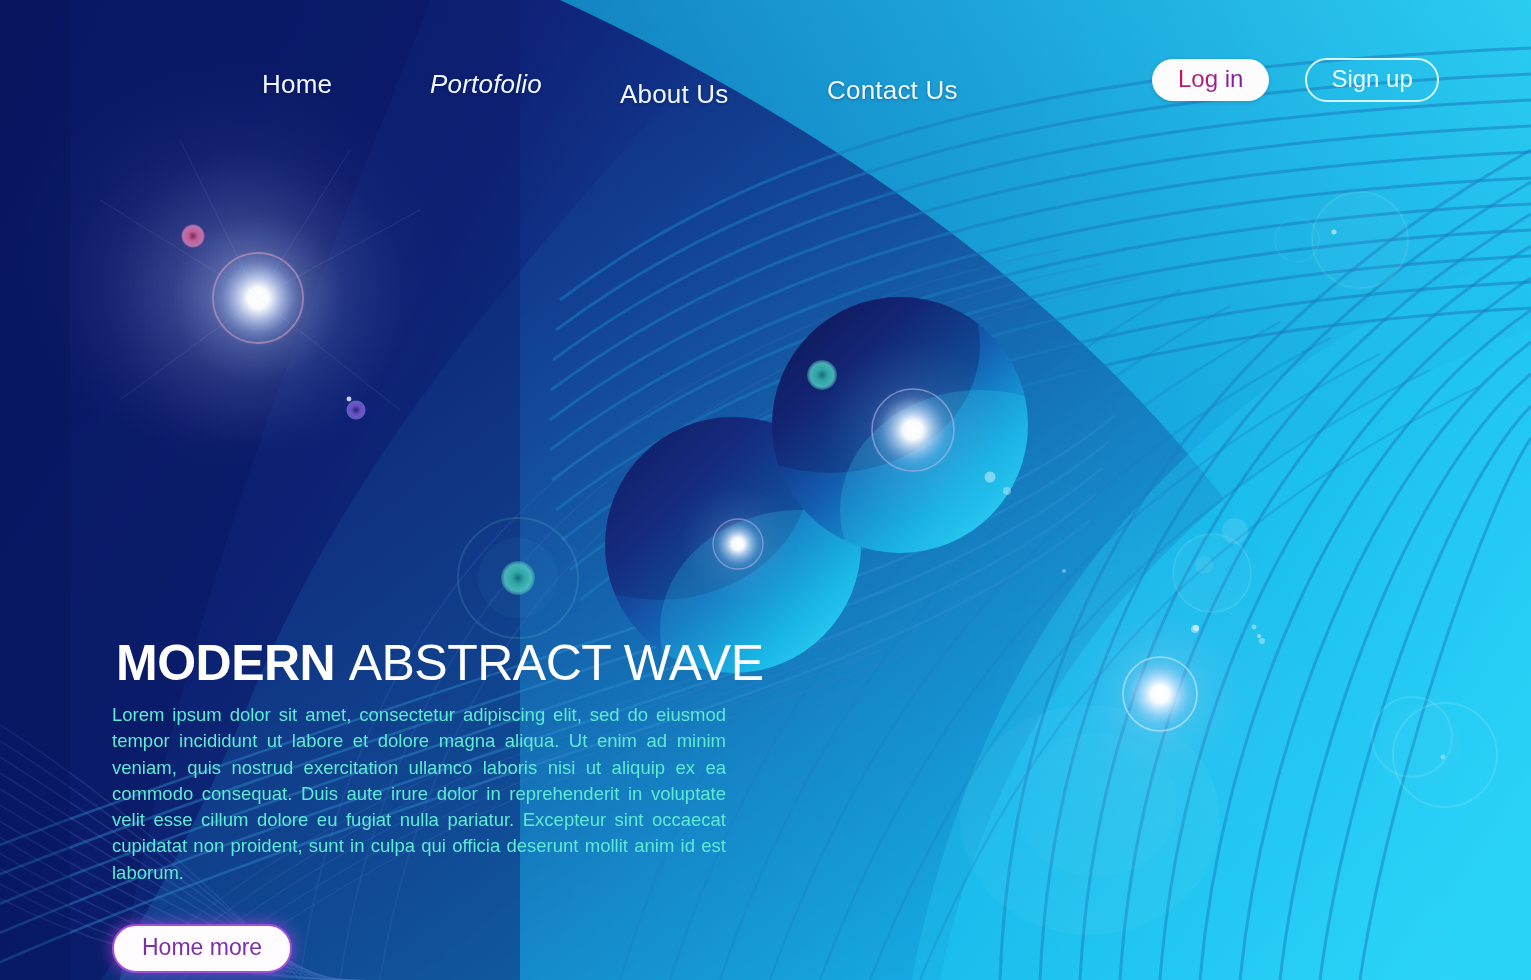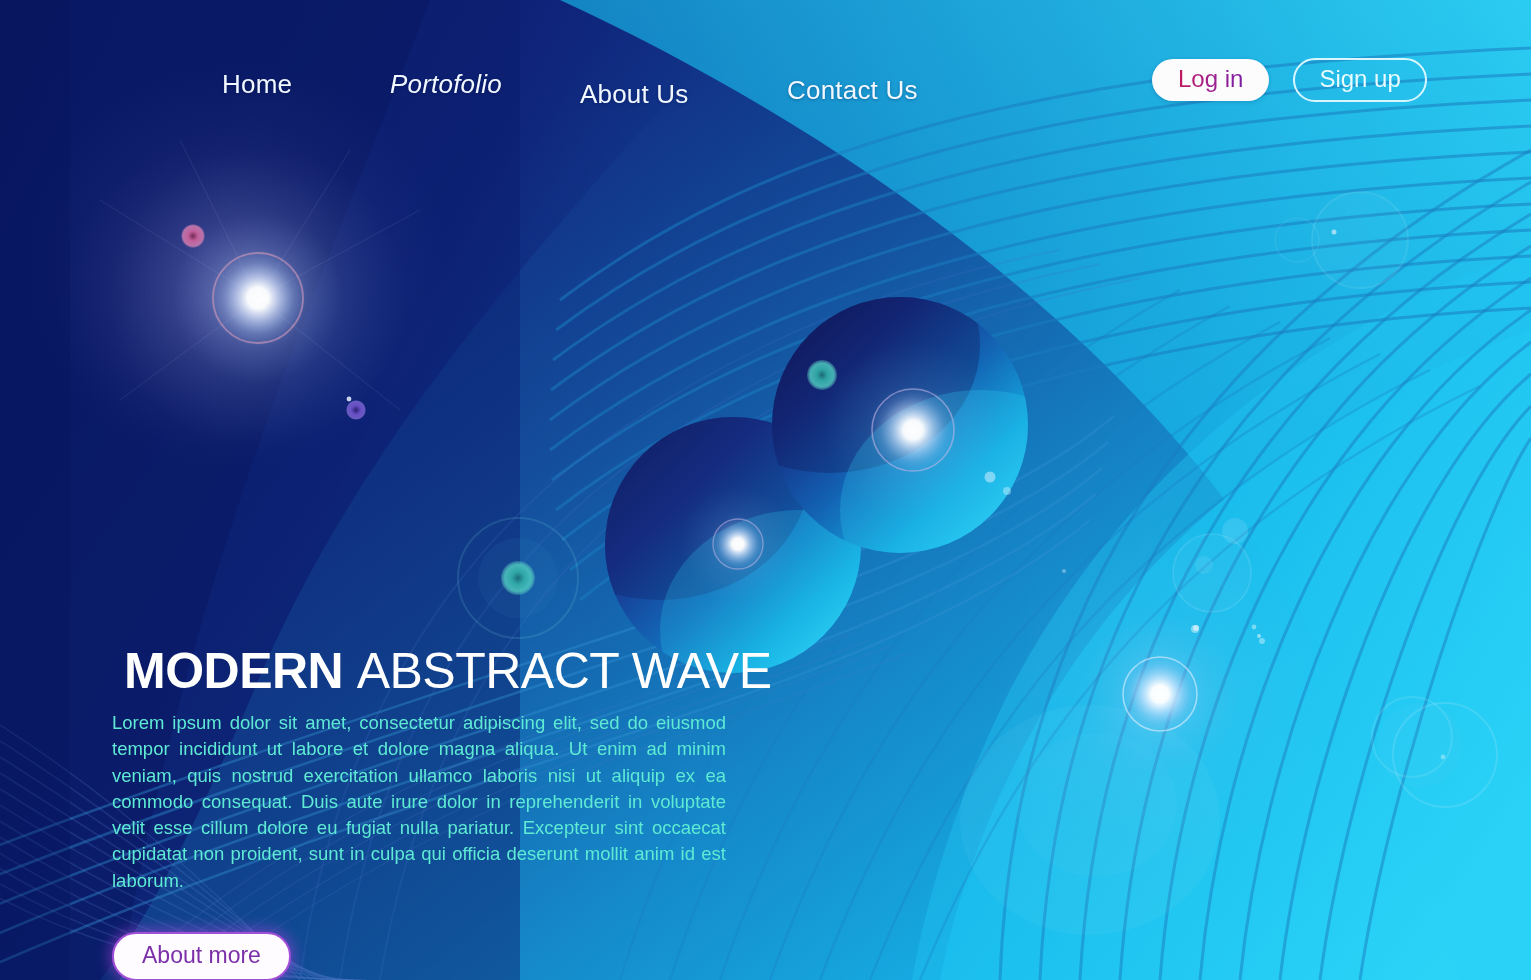--- a/index.html
+++ b/index.html
@@ -44,32 +44,32 @@
   }
   .nav-link {
     color: #f2f8ff;
     font-size: 26px;
     letter-spacing: 0.2px;
     font-weight: 400;
     cursor: pointer;
     white-space: nowrap;
     text-shadow: 0 1px 3px rgba(0,20,70,0.35);
   }
-  .nav-link.i0 { width: 168px; }
+  .nav-link.i0 { width: 168px; margin-left: 40px; }
   .nav-link.i1 { width: 190px; font-style: italic; }
   .nav-link.i2 { width: 207px; margin-top: 21px; }
   .nav-link.i3 { width: 180px; margin-top: 12px; }
 
   .nav-actions {
     position: absolute;
     top: 58px;
     left: 1152px;
     display: flex;
     align-items: center;
-    gap: 24px;
+    gap: 36px;
     pointer-events: auto;
   }
   .btn-login {
     background: #fdfcfd;
     border: none;
     border-radius: 22px;
     padding: 7px 26px 9px 26px;
     font-size: 24px;
     font-family: "Liberation Sans", sans-serif;
     cursor: pointer;
@@ -98,21 +98,21 @@
 
   
   .hero {
     position: absolute;
     left: 112px;
     top: 634px;
     width: 618px;
     z-index: 35;
   }
   .hero-title {
-    margin: 12px;
+    margin: 4px;
     font-size: 50px;
     line-height: 1.0;
     color: #ffffff;
     letter-spacing: -0.5px;
     white-space: nowrap;
   }
   .hero-title .b { font-weight: 700; }
   .hero-title .l { font-weight: 400; }
   .hero-para {
     margin: 14px 0 0 0;
@@ -438,16 +438,16 @@
       </button>
       <button class="btn-signup">Sign up</button>
     </div>
   </nav>
 
   <section class="hero">
     <h1 class="hero-title">
       <span class="b">MODERN</span><span>&nbsp;</span><span class="l">ABSTRACT WAVE</span>
     </h1>
     <p class="hero-para">Lorem ipsum dolor sit amet, consectetur adipiscing elit, sed do eiusmod tempor incididunt ut labore et dolore magna aliqua. Ut enim ad minim veniam, quis nostrud exercitation ullamco laboris nisi ut aliquip ex ea commodo consequat. Duis aute irure dolor in reprehenderit in voluptate velit esse cillum dolore eu fugiat nulla pariatur. Excepteur sint occaecat cupidatat non proident, sunt in culpa qui officia deserunt mollit anim id est laborum.</p>
-    <button class="btn-learn">About more</button>
+    <button class="btn-learn">Home more</button>
   </section>
 
 </div>
 
 </body></html>

